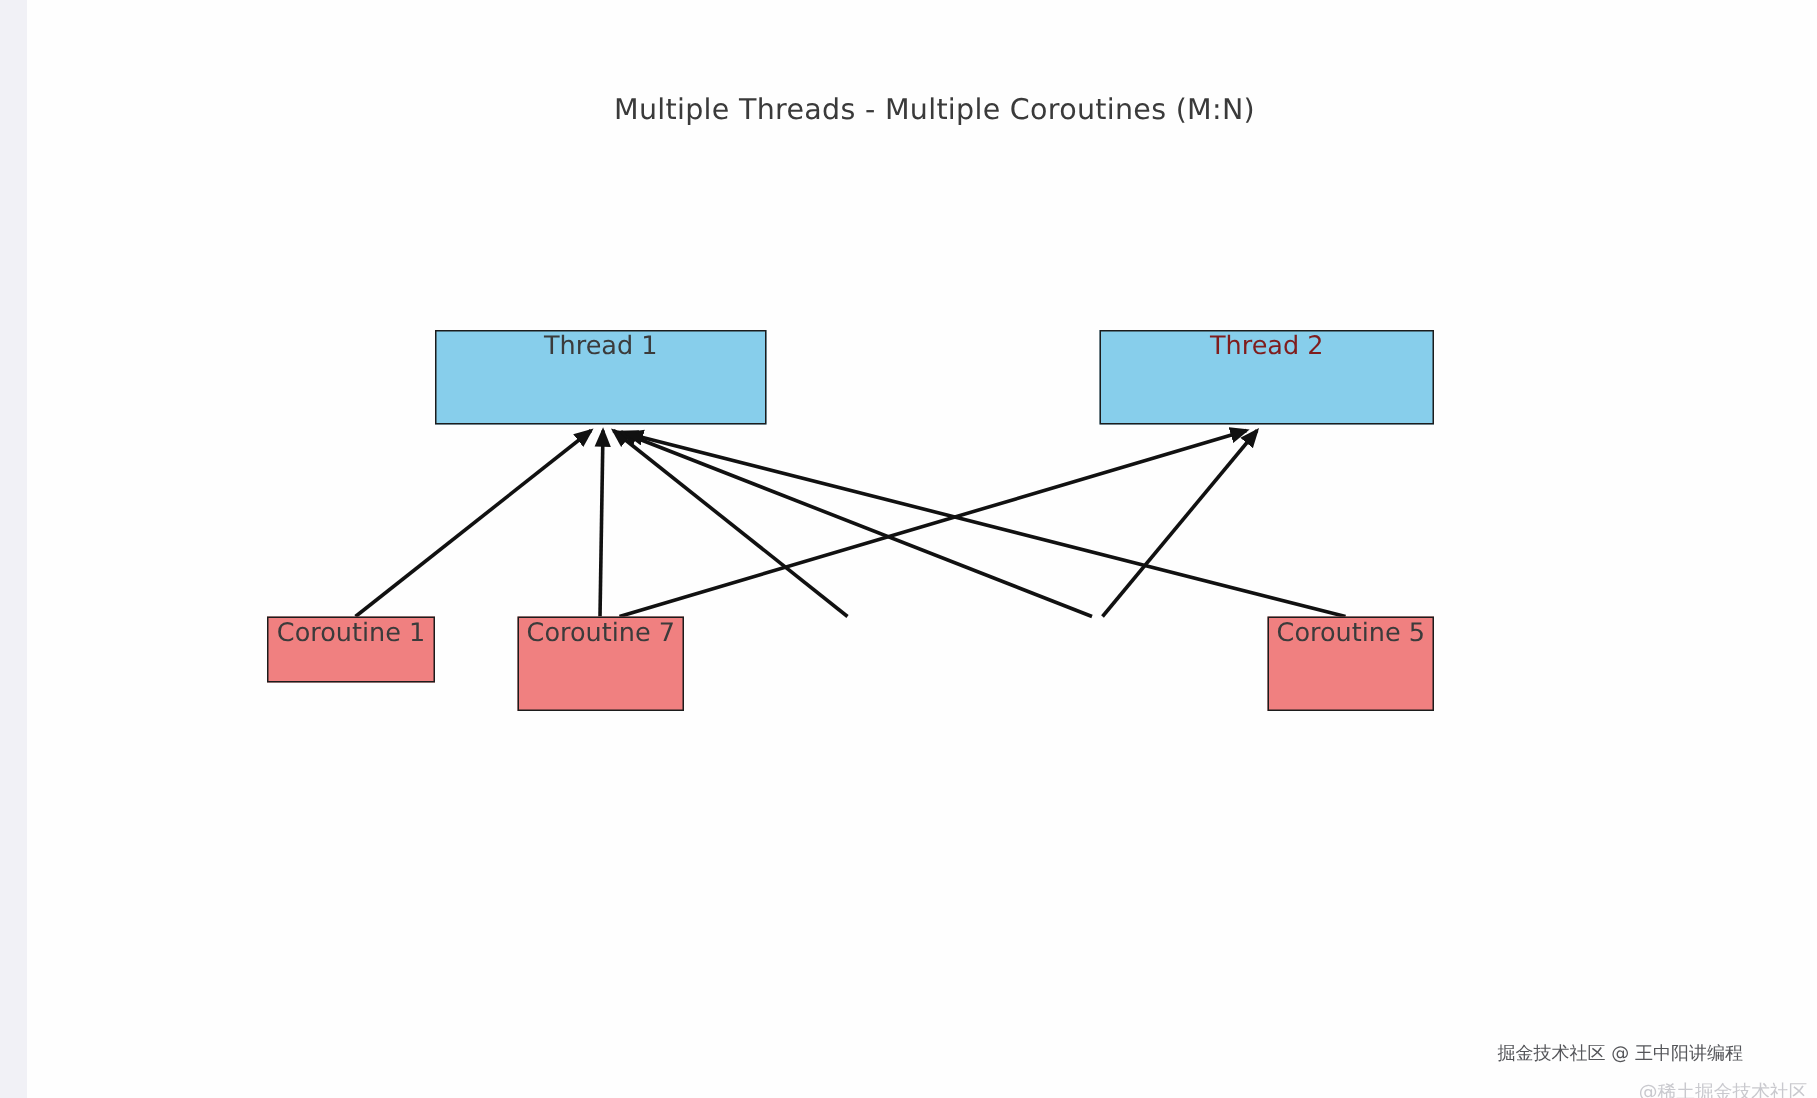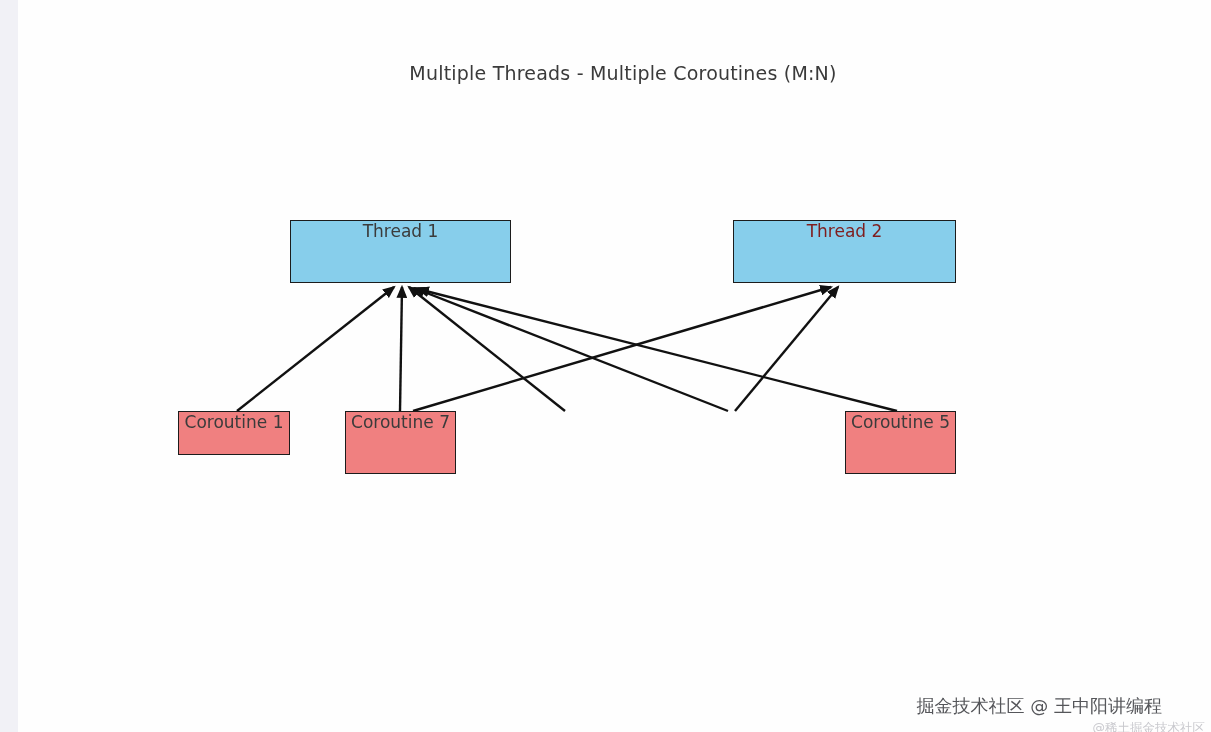--- a/index.html
+++ b/index.html
@@ -51,21 +51,21 @@
   }
   .node-label {
     font-size: 17px;
     color: #3b3b3b;
     white-space: nowrap;
   }
   .watermark-primary {
     position: absolute;
     top: 694px;
     right: 49px;
-    font-size: 18px;
+    font-size: 12px;
     color: #55565a;
     white-space: nowrap;
   }
   .watermark-secondary {
     position: absolute;
     bottom: -5px;
     right: 6px;
     font-size: 12.5px;
     color: #c9c9ce;
     white-space: nowrap;

